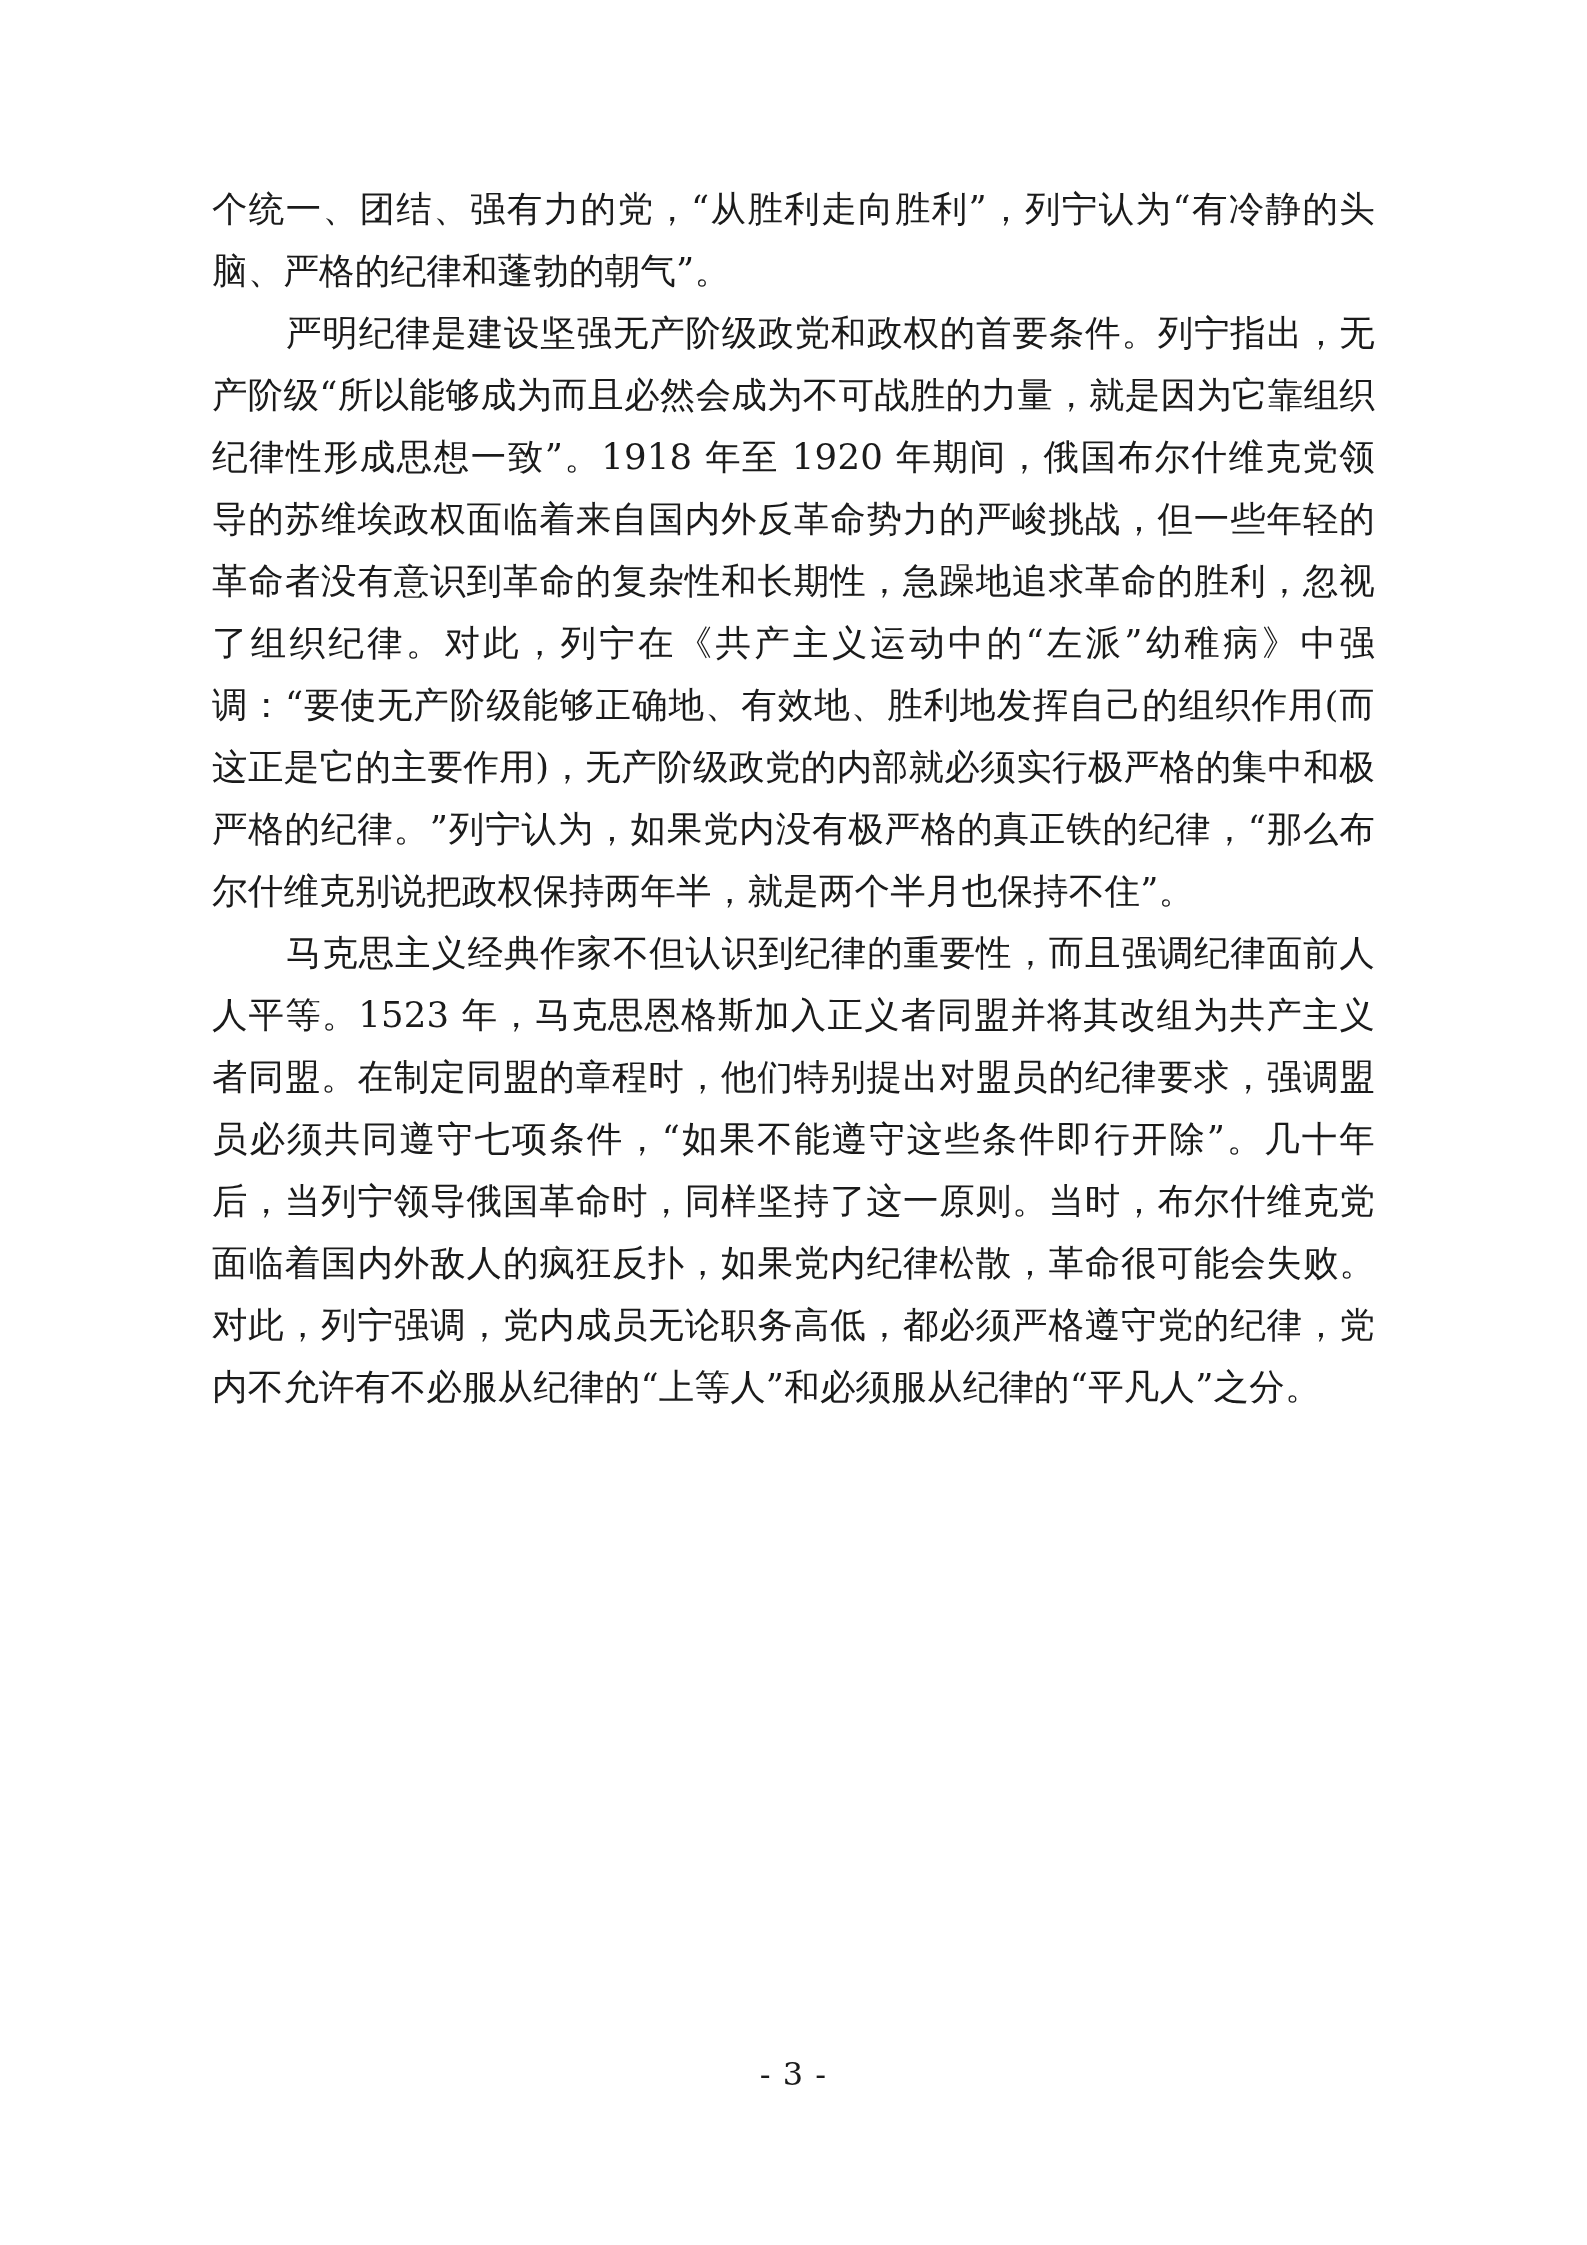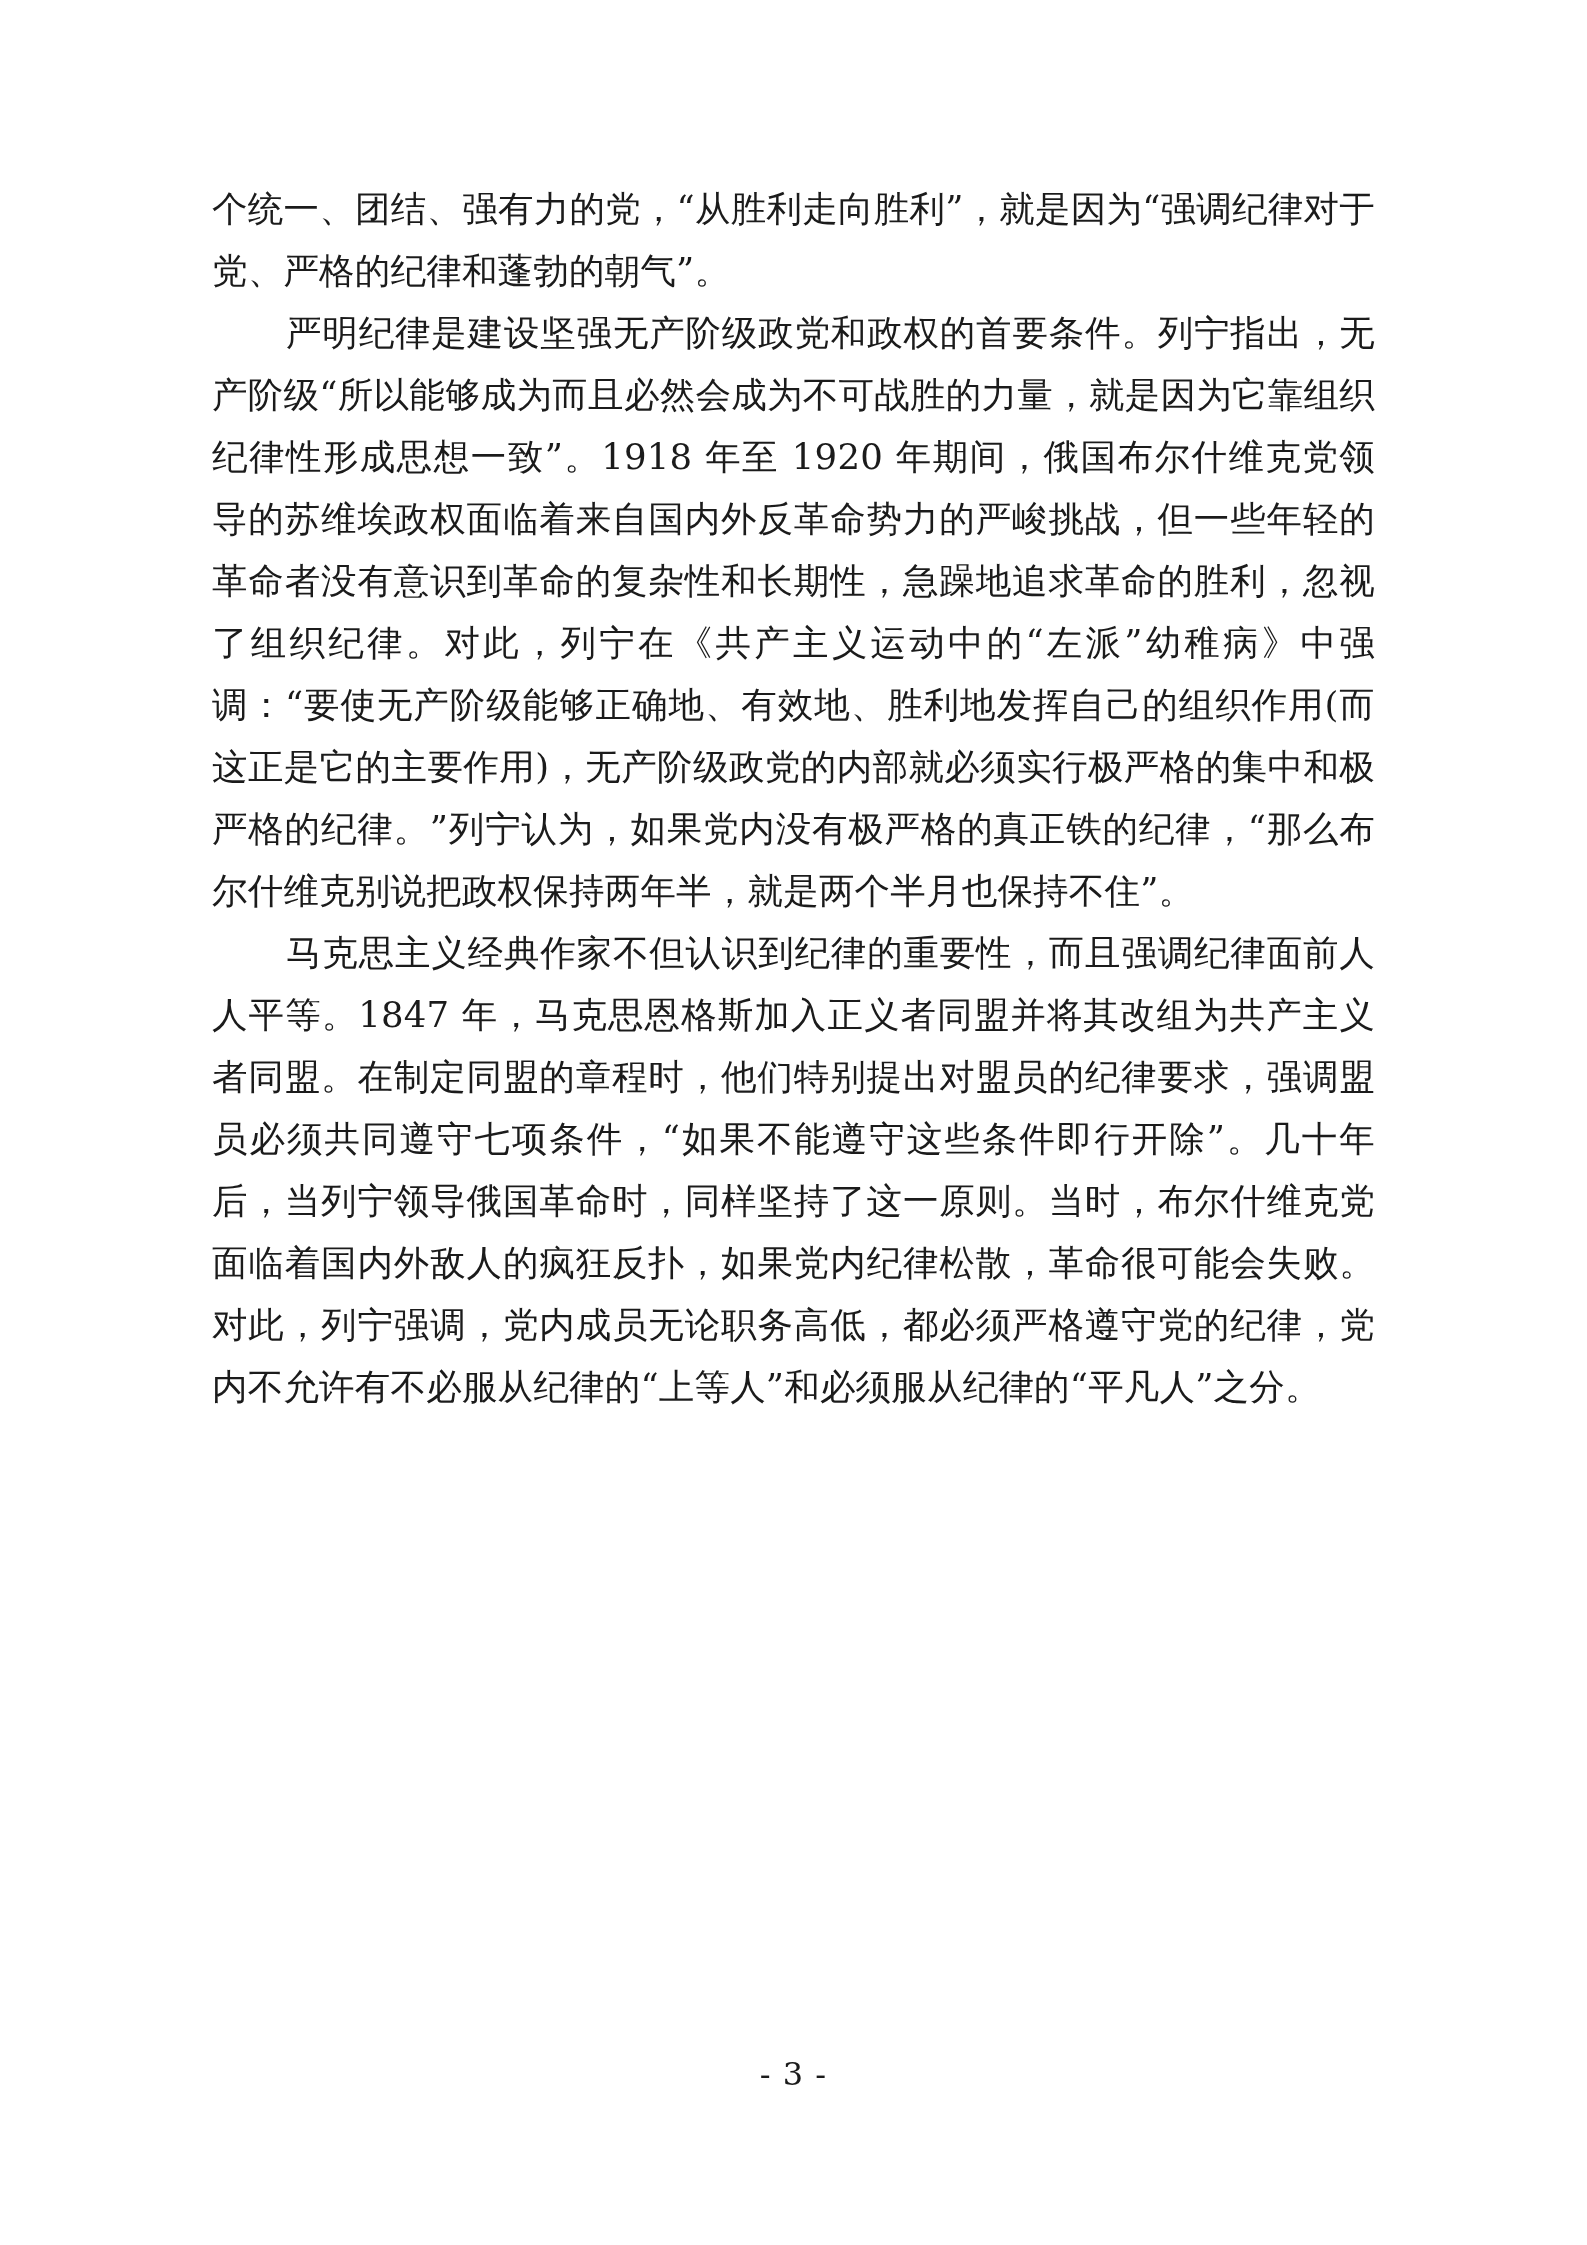--- a/index.html
+++ b/index.html
@@ -45,18 +45,18 @@
     font-size: 32px;
     color: #1b1b1b;
     letter-spacing: 1px;
   }
 </style>
 </head>
 <body>
 
 <div class="page">
   <div class="content">
-    <p class="para">个统一、团结、强有力的党，“从胜利走向胜利”，就是因为“强调纪律对于党、严格的纪律和蓬勃的朝气”。</p>
+    <p class="para">个统一、团结、强有力的党，“从胜利走向胜利”，列宁认为“有冷静的头脑、严格的纪律和蓬勃的朝气”。</p>
     <p class="para indent">严明纪律是建设坚强无产阶级政党和政权的首要条件。列宁指出，无产阶级“所以能够成为而且必然会成为不可战胜的力量，就是因为它靠组织纪律性形成思想一致”。1918 年至 1920 年期间，俄国布尔什维克党领导的苏维埃政权面临着来自国内外反革命势力的严峻挑战，但一些年轻的革命者没有意识到革命的复杂性和长期性，急躁地追求革命的胜利，忽视了组织纪律。对此，列宁在《共产主义运动中的“左派”幼稚病》中强调：“要使无产阶级能够正确地、有效地、胜利地发挥自己的组织作用(而这正是它的主要作用)，无产阶级政党的内部就必须实行极严格的集中和极严格的纪律。”列宁认为，如果党内没有极严格的真正铁的纪律，“那么布尔什维克别说把政权保持两年半，就是两个半月也保持不住”。</p>
-    <p class="para indent">马克思主义经典作家不但认识到纪律的重要性，而且强调纪律面前人人平等。1847 年，马克思恩格斯加入正义者同盟并将其改组为共产主义者同盟。在制定同盟的章程时，他们特别提出对盟员的纪律要求，强调盟员必须共同遵守七项条件，“如果不能遵守这些条件即行开除”。几十年后，当列宁领导俄国革命时，同样坚持了这一原则。当时，布尔什维克党面临着国内外敌人的疯狂反扑，如果党内纪律松散，革命很可能会失败。对此，列宁强调，党内成员无论职务高低，都必须严格遵守党的纪律，党内不允许有不必服从纪律的“上等人”和必须服从纪律的“平凡人”之分。</p>
+    <p class="para indent">马克思主义经典作家不但认识到纪律的重要性，而且强调纪律面前人人平等。1523 年，马克思恩格斯加入正义者同盟并将其改组为共产主义者同盟。在制定同盟的章程时，他们特别提出对盟员的纪律要求，强调盟员必须共同遵守七项条件，“如果不能遵守这些条件即行开除”。几十年后，当列宁领导俄国革命时，同样坚持了这一原则。当时，布尔什维克党面临着国内外敌人的疯狂反扑，如果党内纪律松散，革命很可能会失败。对此，列宁强调，党内成员无论职务高低，都必须严格遵守党的纪律，党内不允许有不必服从纪律的“上等人”和必须服从纪律的“平凡人”之分。</p>
   </div>
   <div class="footer">- 3 -</div>
 </div>
 
 </body></html>

